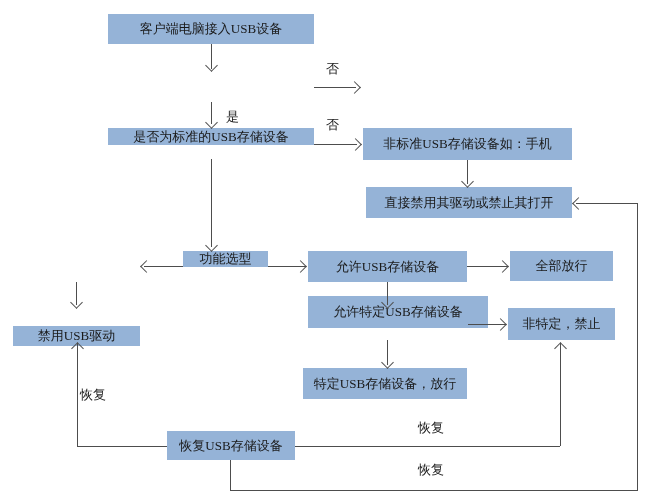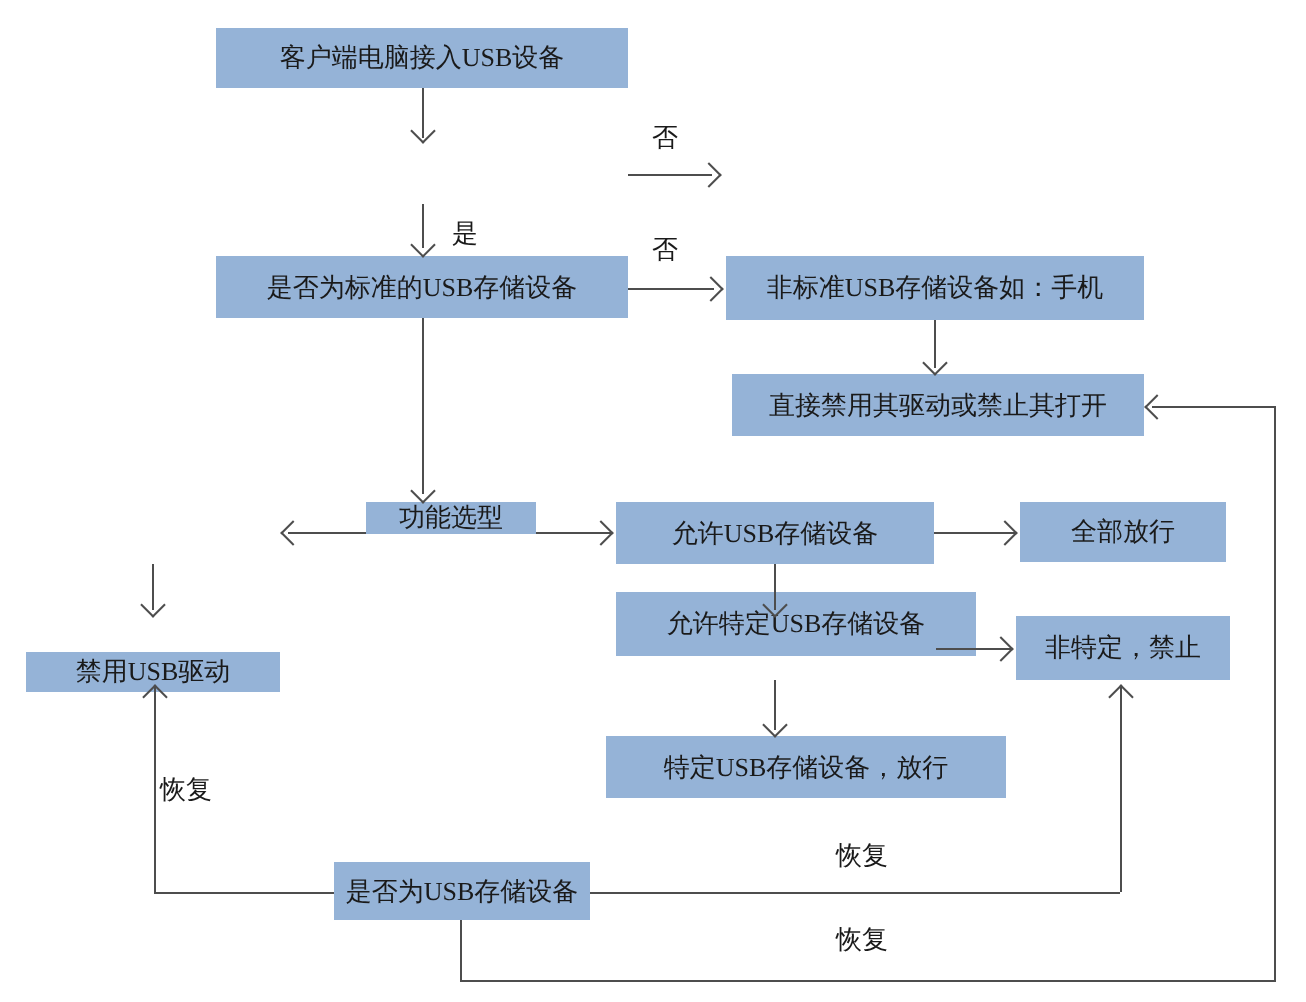--- a/index.html
+++ b/index.html
@@ -22,31 +22,31 @@
   .ah.up{transform:rotate(-135deg);}
   .ah.left{transform:rotate(135deg);}
   .elabel{position:absolute;font-size:13px;color:var(--text,#1a1a1a);white-space:nowrap;}
 </style>
 </head>
 <body>
 
 <div class="canvas">
 
   <div class="node" style="left:108px;top:14px;width:206px;height:30px">客户端电脑接入USB设备</div>
-  <div class="node" style="left:108px;top:128px;width:206px;height:31px">是否为标准的USB存储设备</div>
+  <div class="node" style="left:108px;top:128px;width:206px;height:17px">是否为标准的USB存储设备</div>
   <div class="node" style="left:363px;top:128px;width:209px;height:32px">非标准USB存储设备如：手机</div>
   <div class="node" style="left:366px;top:187px;width:206px;height:31px">直接禁用其驱动或禁止其打开</div>
   <div class="node" style="left:183px;top:251px;width:85px;height:16px">功能选型</div>
   <div class="node" style="left:308px;top:251px;width:159px;height:31px">允许USB存储设备</div>
   <div class="node" style="left:510px;top:251px;width:103px;height:30px">全部放行</div>
   <div class="node" style="left:13px;top:326px;width:127px;height:20px">禁用USB驱动</div>
   <div class="node" style="left:308px;top:296px;width:180px;height:32px">允许特定USB存储设备</div>
   <div class="node" style="left:508px;top:308px;width:107px;height:32px">非特定，禁止</div>
-  <div class="node" style="left:303px;top:368px;width:200px;height:31px">特定USB存储设备，放行</div>
-  <div class="node" style="left:167px;top:431px;width:128px;height:29px">是否为USB存储设备</div>
+  <div class="node" style="left:303px;top:368px;width:164px;height:31px">特定USB存储设备，放行</div>
+  <div class="node" style="left:167px;top:431px;width:128px;height:29px">恢复USB存储设备</div>
 
   <div class="vl" style="left:211px;top:44px;height:25px"></div>
   <div class="ah down" style="left:207px;top:61px"></div>
 
   <div class="hl" style="left:314px;top:87px;width:42px"></div>
   <div class="ah right" style="left:350px;top:83px"></div>
   <span class="elabel" style="left:326px;top:60px">否</span>
 
   <div class="vl" style="left:211px;top:102px;height:22px"></div>
   <div class="ah down" style="left:207px;top:118px"></div>

